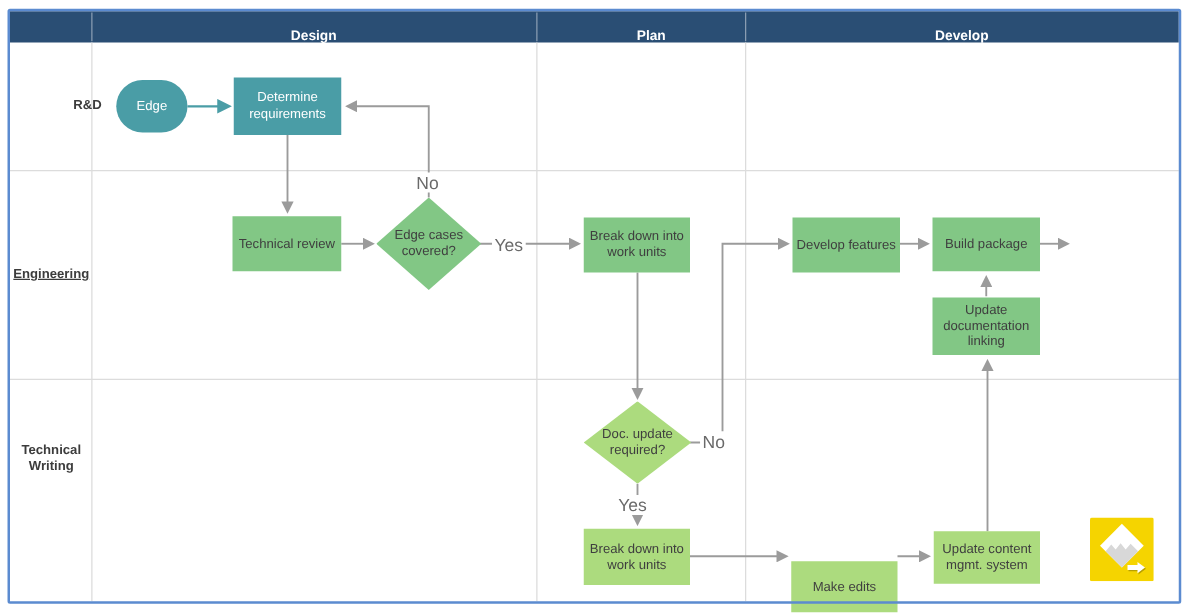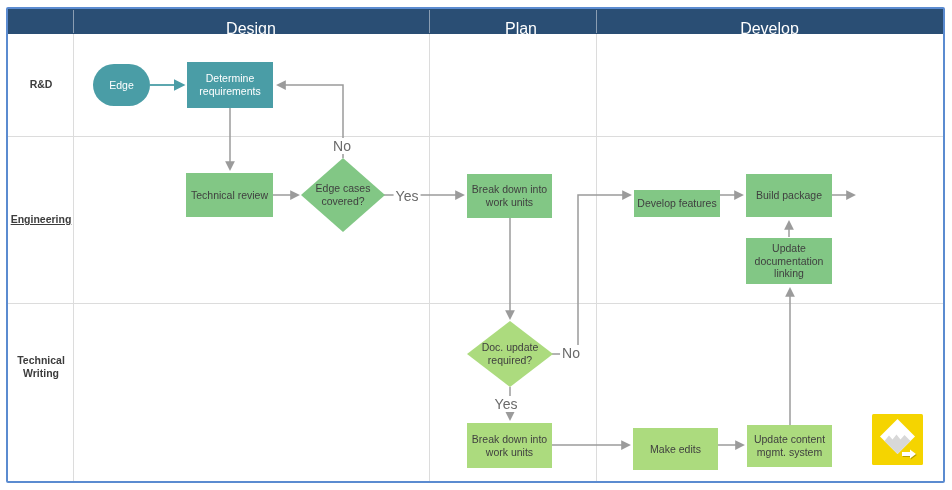--- a/index.html
+++ b/index.html
@@ -30,21 +30,21 @@
     width: 935px; height: 25px;
     background: var(--header-bg, #2a4e74);
     z-index: 1;
   }
 
   .phase-cell {
     position: absolute;
     top: 9px; height: 40px;
     display: flex; align-items: center; justify-content: center;
     color: var(--header-text, #ffffff);
-    font-size: 16px; font-weight: normal;
+    font-size: 11px; font-weight: bold;
     z-index: 2;
   }
   .header-sep {
     position: absolute;
     top: 10px; height: 23px; width: 1px;
     background: rgba(255,255,255,0.45);
     z-index: 2;
   }
 
   .vline, .hline {
@@ -122,21 +122,21 @@
   <div class="header-sep" style="left:73px;"></div>
   <div class="header-sep" style="left:429px;"></div>
   <div class="header-sep" style="left:596px;"></div>
 
   <div class="vline" style="left:73px;"></div>
   <div class="vline" style="left:429px;"></div>
   <div class="vline" style="left:596px;"></div>
   <div class="hline" style="top:136px;"></div>
   <div class="hline" style="top:303px;"></div>
 
-  <div class="lane-label" style="top:34px; height:102px;">R&amp;D</div>
+  <div class="lane-label" style="top:34px; height:102px;margin-left:29px;">R&amp;D</div>
   <div class="lane-label" style="top:136px; height:167px;text-decoration:underline;">Engineering</div>
   <div class="lane-label" style="top:303px; height:128px; padding:15px 4px;">Technical Writing</div>
 
   <svg class="connectors" width="952" height="490">
     <defs>
       <marker id="arr" viewBox="0 0 10 10" refX="7" refY="5" markerWidth="6.5" markerHeight="6.5" orient="auto-start-reverse">
         <path d="M0,0 L10,5 L0,10 z" class="arrowhead"></path>
       </marker>
       <marker id="arrTeal" viewBox="0 0 10 10" refX="7" refY="5" markerWidth="6.5" markerHeight="6.5" orient="auto-start-reverse">
         <path d="M0,0 L10,5 L0,10 z" class="arrowhead-teal"></path>
@@ -161,26 +161,26 @@
   <div class="edge-label" style="left:342px; top:146px;">No</div>
   <div class="edge-label" style="left:407px; top:196px;">Yes</div>
   <div class="edge-label" style="left:571px; top:353px;">No</div>
   <div class="edge-label" style="left:506px; top:404px;">Yes</div>
 
   <div class="node teal pill" style="left:93px; top:64px; width:57px; height:42px;">Edge</div>
   <div class="node teal" style="left:187px; top:62px; width:86px; height:46px;">Determine requirements</div>
   <div class="node green" style="left:186px; top:173px; width:87px; height:44px;">Technical review</div>
   <div class="node green diamond" style="left:301px; top:158px; width:84px; height:74px;">Edge cases covered?</div>
   <div class="node green" style="left:467px; top:174px; width:85px; height:44px;">Break down into work units</div>
-  <div class="node green" style="left:634px; top:190px; width:86px; height:27px;">Develop features</div>
+  <div class="node green" style="left:634px; top:174px; width:86px; height:44px;">Develop features</div>
   <div class="node green" style="left:746px; top:174px; width:86px; height:43px;">Build package</div>
   <div class="node green" style="left:746px; top:238px; width:86px; height:46px;">Update documentation linking</div>
   <div class="node lgreen diamond" style="left:467px; top:321px; width:86px; height:66px;">Doc. update required?</div>
   <div class="node lgreen" style="left:467px; top:423px; width:85px; height:45px;">Break down into work units</div>
-  <div class="node lgreen" style="left:633px; top:428px; width:85px; height:42px;">Make edits</div>
+  <div class="node lgreen" style="left:633px; top:449px; width:85px; height:42px;">Make edits</div>
   <div class="node lgreen" style="left:747px; top:425px; width:85px; height:42px;">Update content mgmt. system</div>
 
   <div class="watermark">
     <svg width="51" height="51" viewBox="0 0 51 51">
       <rect x="0" y="0" width="51" height="51" rx="1.5" fill="#f5d400"></rect>
       <polygon points="25.5,5 43,22.5 25.5,40 8,22.5" fill="#ffffff"></polygon>
       <polygon points="12.5,27 17,21.5 20.5,25.5 24.5,20.5 28.5,25.5 32.5,21 38.5,27 25.5,40" fill="#d8d8d8"></polygon>
       <path d="M30 38 L38 38 L38 35.5 L44 40 L38 44.5 L38 42 L30 42 Z" fill="#b8a000" transform="translate(0.8,1)"></path>
       <path d="M30 38 L38 38 L38 35.5 L44 40 L38 44.5 L38 42 L30 42 Z" fill="#ffffff"></path>
     </svg>

